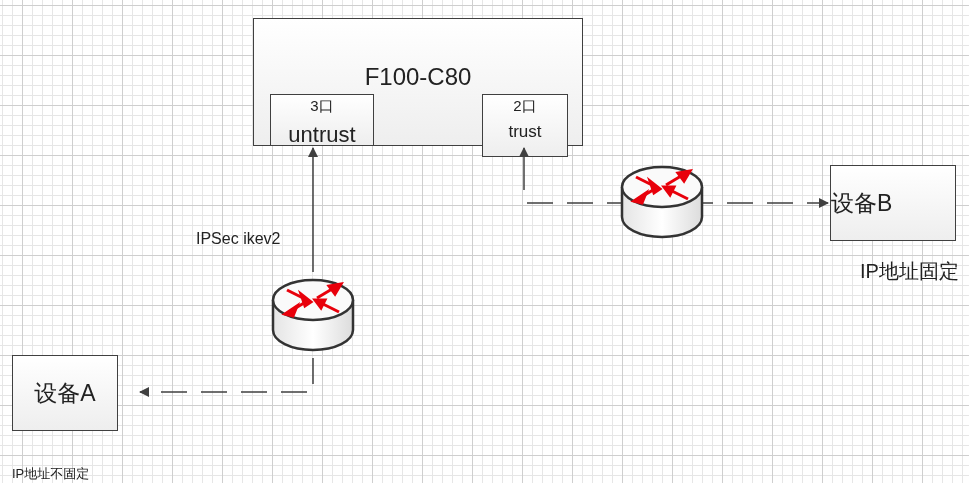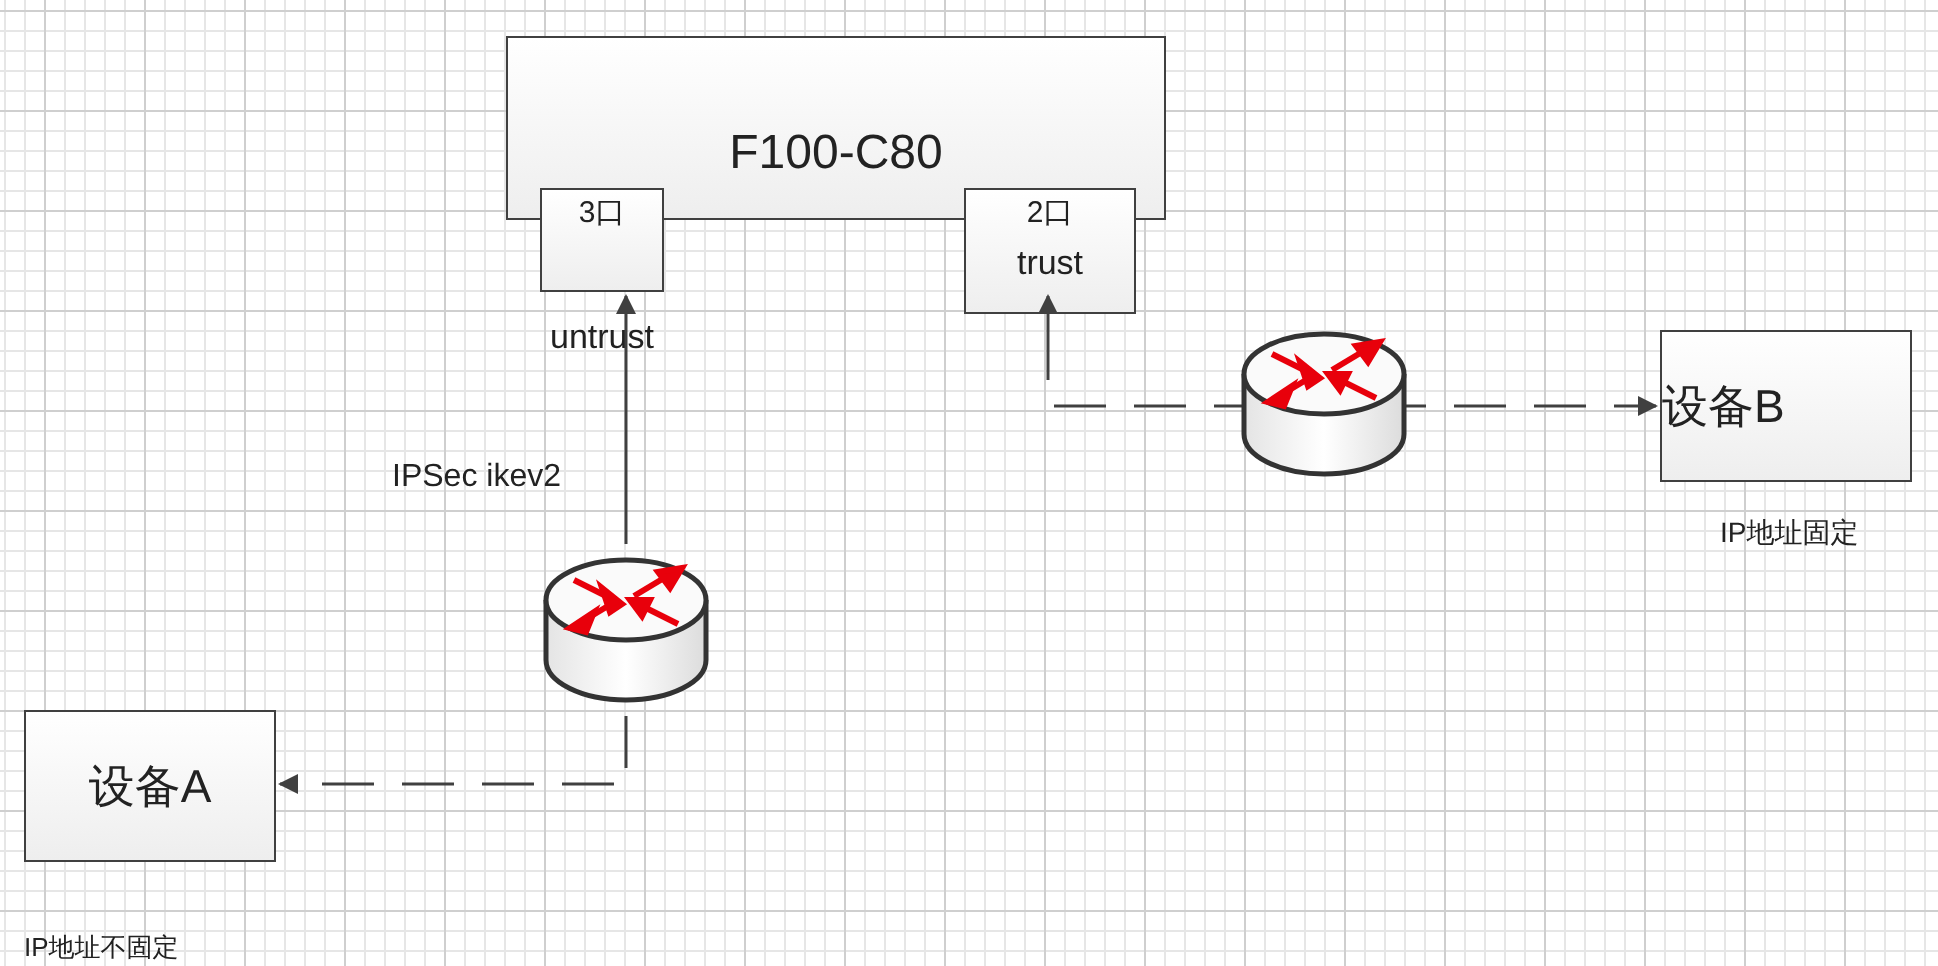--- a/index.html
+++ b/index.html
@@ -13,45 +13,45 @@
     background-size:50px 50px,50px 50px,10px 10px,10px 10px;
     background-position:22px 5px,22px 5px,2px 5px,2px 5px;
   }
   .box{position:absolute;border:1px solid #404040;background:linear-gradient(#ffffff,#eeeeee);box-sizing:border-box;}
   .label{position:absolute;color:#222;white-space:nowrap;}
   svg{position:absolute;left:0;top:0;}
 </style>
 </head>
 <body>
 
-<div class="box" style="left:253px;top:18px;width:330px;height:92px;">
+<div class="box" style="left:253px;top:18px;width:330px;height:128px;">
   <div class="label" style="left:0;right:0;top:44px;text-align:center;font-size:24px;">F100-C80</div>
 </div>
 
-<div class="box" style="left:270px;top:94px;width:62px;height:52px;text-align:center;">
+<div class="box" style="left:270px;top:94px;width:104px;height:52px;text-align:center;">
   <div class="label" style="left:0;right:0;top:2px;font-size:15px;">3口</div>
-  <div class="label" style="left:0;right:0;top:27px;font-size:17px;margin-top:37px;">untrust</div>
+  <div class="label" style="left:0;right:0;top:27px;font-size:22px;">untrust</div>
 </div>
 
 <div class="box" style="left:482px;top:94px;width:86px;height:63px;text-align:center;">
   <div class="label" style="left:0;right:0;top:2px;font-size:15px;">2口</div>
   <div class="label" style="left:0;right:0;top:27px;font-size:17px;">trust</div>
 </div>
 
 <div class="label" style="left:196px;top:214px;font-size:16px;margin-top:16px;">IPSec ikev2</div>
 
-<div class="box" style="left:12px;top:355px;width:126px;height:76px;">
+<div class="box" style="left:12px;top:355px;width:106px;height:76px;">
   <div class="label" style="left:0;right:0;top:22px;text-align:center;font-size:23px;">设备A</div>
 </div>
 <div class="label" style="left:12px;top:465px;font-size:13px;">IP地址不固定</div>
 
 <div class="box" style="left:830px;top:165px;width:126px;height:76px;">
   <div class="label" style="left:0;right:0;top:22px;text-align:left;font-size:23px;">设备B</div>
 </div>
-<div class="label" style="left:860px;top:258px;font-size:14px;">IP地址固定</div>
+<div class="label" style="left:860px;top:258px;font-size:20px;">IP地址固定</div>
 
 <svg width="969" height="483">
   <defs>
     <marker id="arr" markerWidth="10" markerHeight="10" refX="9" refY="5" orient="auto" markerUnits="userSpaceOnUse">
       <path d="M0,0 L10,5 L0,10 z" fill="#404040"></path>
     </marker>
     <linearGradient id="cyl" x1="0" x2="1">
       <stop offset="0" stop-color="#e4e4e4"></stop>
         <stop offset="0.5" stop-color="#ffffff"></stop>
         <stop offset="1" stop-color="#dcdcdc"></stop>

